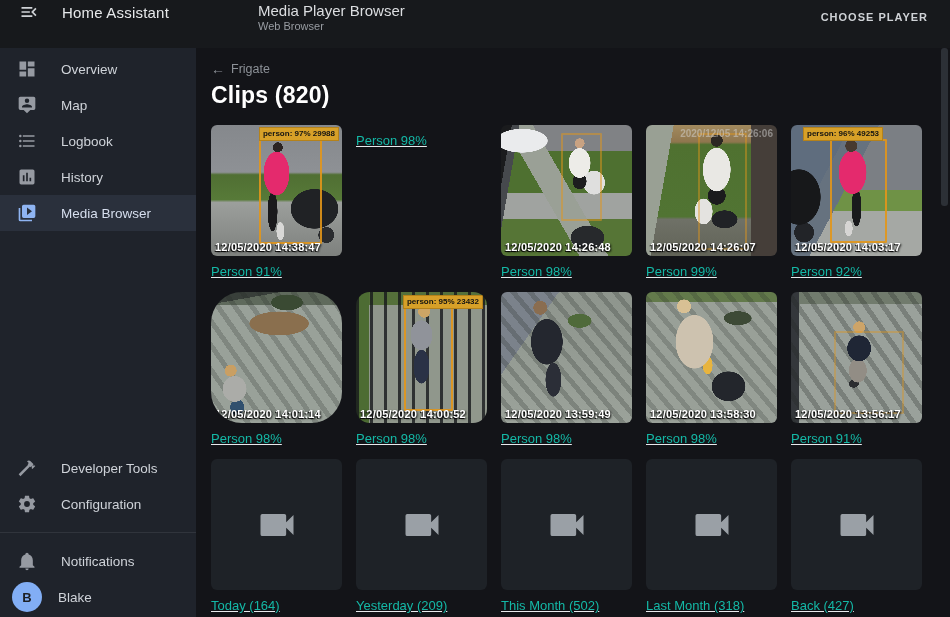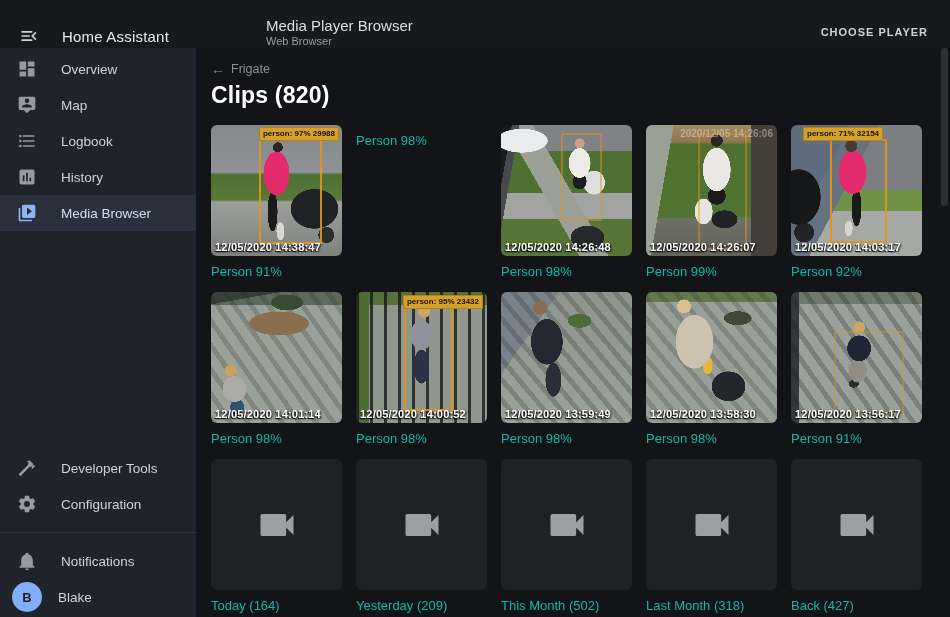--- a/index.html
+++ b/index.html
@@ -5,21 +5,21 @@
   html,body{margin:0;padding:0;}
   body{
     width:950px;height:617px;overflow:hidden;
     background:#131418;color:#e8eaed;
     font-family:"Liberation Sans",sans-serif;
     -webkit-font-smoothing:antialiased;
   }
   .app{width:950px;height:617px;display:flex;flex-direction:column;}
 
   
-  .topbar{height:48px;flex:0 0 48px;background:#17191c;display:flex;align-items:flex-end;gap:8px;}
+  .topbar{height:48px;flex:0 0 48px;background:#17191c;display:flex;align-items:flex-start;}
   .topbar-left{width:196px;flex:0 0 196px;display:flex;align-items:center;padding-left:17px;box-sizing:border-box;}
   .menu-btn{background:none;border:none;color:#cfd2d6;padding:2px;margin-right:21px;cursor:pointer;display:flex;align-items:center;}
   .app-title{font-size:15px;color:#e6e8ea;letter-spacing:.2px;}
   .topbar-main{flex:1;display:flex;align-items:center;justify-content:space-between;padding-left:62px;padding-right:16px;}
   .tb-title{font-size:15px;color:#dcdee1;line-height:18px;margin-top:2px;}
   .tb-sub{font-size:11px;color:#989ca2;line-height:13px;}
   .choose-player{background:none;border:none;color:#cfd2d6;font-size:11px;font-weight:700;letter-spacing:1px;cursor:pointer;font-family:"Liberation Sans",sans-serif;}
 
   .body-row{flex:1;display:flex;min-height:0;}
 
@@ -36,21 +36,21 @@
           display:inline-flex;align-items:center;justify-content:center;
           font-size:13px;font-weight:700;margin-left:-5px;}
   .side-item .avatar + .side-label{margin-left:16px;}
 
   
   .content{flex:1;position:relative;background:#131418;padding:12px 0 0 15px;box-sizing:border-box;overflow:hidden;}
   .breadcrumb{height:18px;display:flex;align-items:center;}
   .back-link{display:inline-flex;align-items:center;color:#8d9298;font-size:12.5px;cursor:pointer;text-decoration:none;}
   .back-arrow{font-size:14px;margin-right:6px;color:#8d9298;}
   .page-title{margin:4px 0 16px 0;font-size:23px;font-weight:700;color:#ffffff;letter-spacing:.2px;}
-  .grid{display:grid;grid-template-columns:repeat(5,131px);column-gap:14px;}
+  .grid{display:grid;grid-template-columns:repeat(5,131px);column-gap:14px;text-decoration:underline;}
 
   .cell{margin-bottom:12px;cursor:pointer;}
   .thumb{width:131px;height:131px;border-radius:6px;position:relative;overflow:hidden;background:#3a3d41;}
   .caption{margin-top:8px;font-size:13px;color:#14b8a6;height:16px;white-space:nowrap;}
 
   .ts{position:absolute;left:4px;bottom:3px;font-size:11px;font-weight:700;color:#fff;letter-spacing:.2px;white-space:nowrap;
       text-shadow:-1px 1px 0 rgba(0,0,0,.85),1px 1px 2px rgba(0,0,0,.9);}
   .chip{position:absolute;top:2px;background:#d7a028;color:#131313;font-size:8px;font-weight:700;
         padding:1px 3px;line-height:1.25;white-space:nowrap;border:1px solid #b5821a;}
   .osd{position:absolute;top:3px;right:4px;font-size:10px;font-weight:700;color:rgba(215,215,215,.5);}
@@ -119,29 +119,29 @@
   .sc5 .chip{left:12px;}
 
   .sc6{background:
     radial-gradient(circle 6px at 15% 60%, #c99f63 98%, rgba(0,0,0,0)),
     radial-gradient(ellipse 12px 13px at 18% 74%, #abaca8 98%, rgba(0,0,0,0)),
     radial-gradient(ellipse 7px 8px at 20% 88%, #31506e 98%, rgba(0,0,0,0)),
     radial-gradient(ellipse 30px 12px at 52% 24%, #8a6f4e 98%, rgba(0,0,0,0)),
     radial-gradient(ellipse 16px 8px at 58% 8%, #3a4a33 98%, rgba(0,0,0,0)),
     repeating-linear-gradient(55deg, rgba(35,40,36,.22) 0 5px, rgba(0,0,0,0) 5px 14px),
     linear-gradient(170deg, rgba(25,28,30,.55) 0 8%, rgba(0,0,0,0) 8%),
-    linear-gradient(to bottom, #5f6a5c 0 10%, #99a199 10% 100%);}
+    linear-gradient(to bottom, #5f6a5c 0 10%, #99a199 10% 100%); border-radius: 31px;}
 
   .sc7{background:
     radial-gradient(circle 6px at 52% 15%, #cda565 98%, rgba(0,0,0,0)),
     radial-gradient(ellipse 11px 15px at 50% 33%, #90939a 98%, rgba(0,0,0,0)),
     radial-gradient(ellipse 8px 17px at 50% 57%, #2a3246 98%, rgba(0,0,0,0)),
     repeating-linear-gradient(90deg, rgba(22,24,27,.8) 0 3px, rgba(0,0,0,0) 3px 14px),
     linear-gradient(to right, #4d6c33 0 10%, rgba(0,0,0,0) 10%),
-    linear-gradient(to bottom, #55703a 0 10%, #90978c 10% 100%);}
+    linear-gradient(to bottom, #55703a 0 10%, #90978c 10% 100%); border-radius: 14px;}
   .sc7 .bbox{display:block;left:37%;top:10%;width:34%;height:78%;}
   .sc7 .chip{right:4px;top:3px;}
 
   .sc8{background:
     radial-gradient(circle 7px at 30% 12%, #8a6d50 98%, rgba(0,0,0,0)),
     radial-gradient(ellipse 16px 23px at 35% 38%, #24272f 98%, rgba(0,0,0,0)),
     radial-gradient(ellipse 8px 17px at 40% 67%, #2b2e37 98%, rgba(0,0,0,0)),
     radial-gradient(ellipse 12px 7px at 60% 22%, #4f6a3a 98%, rgba(0,0,0,0)),
     repeating-linear-gradient(50deg, rgba(40,46,42,.25) 0 5px, rgba(0,0,0,0) 5px 13px),
     linear-gradient(125deg, #7b828b 0 26%, rgba(0,0,0,0) 26%),
@@ -283,21 +283,21 @@
             <div class="thumb sc4">
               <div class="bbox"></div>
               <div class="osd">2020/12/05 14:26:06</div>
               <div class="ts">12/05/2020 14:26:07</div>
             </div>
             <div class="caption">Person 99%</div>
           </div>
           <div class="cell">
             <div class="thumb sc5">
               <div class="bbox"></div>
-              <div class="chip">person: 71% 32154</div>
+              <div class="chip">person: 96% 49253</div>
               <div class="ts">12/05/2020 14:03:17</div>
             </div>
             <div class="caption">Person 92%</div>
           </div>
           <div class="cell">
             <div class="thumb sc6">
               <div class="ts">12/05/2020 14:01:14</div>
             </div>
             <div class="caption">Person 98%</div>
           </div>

